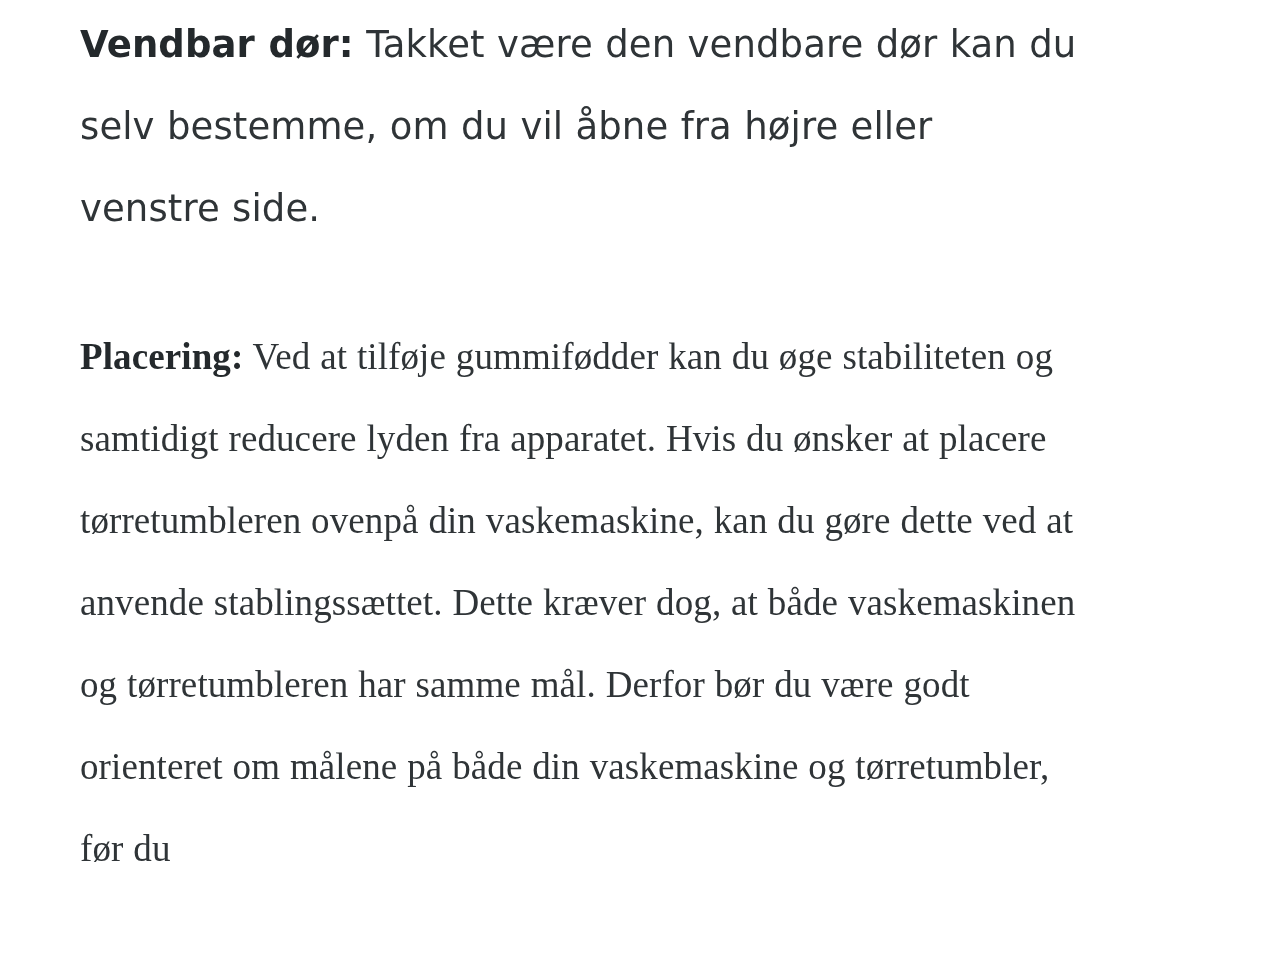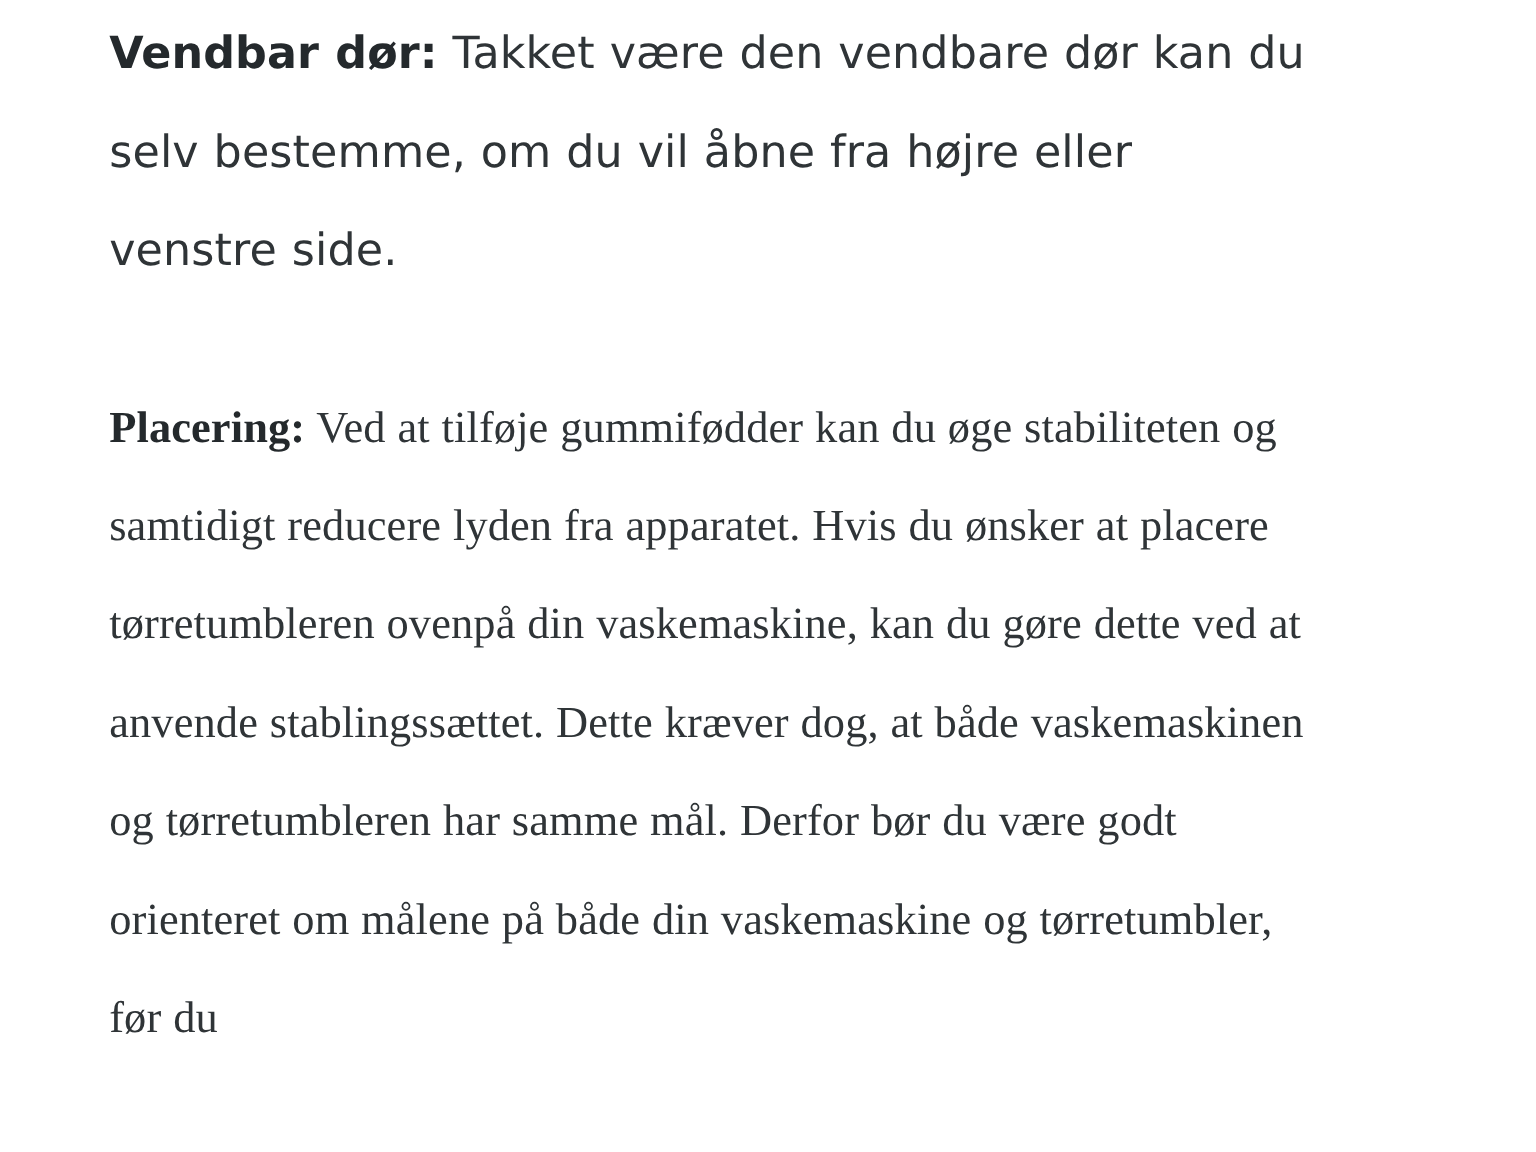--- a/index.html
+++ b/index.html
@@ -12,21 +12,20 @@
     height: 960px;
     overflow: hidden;
     font-family: "DejaVu Sans", "Liberation Sans", sans-serif;
   }
   .page {
     box-sizing: border-box;
     width: 1163px;
     height: 960px;
     padding: 0 80px;
     background: #ffffff;
-    margin-left: 11px;
   }
   .article {
     padding-top: 4px;
   }
   .para {
     color: #2f3437;
     font-size: 37px;
     line-height: 82px;
     letter-spacing: 0.1px;
     font-weight: 400;

